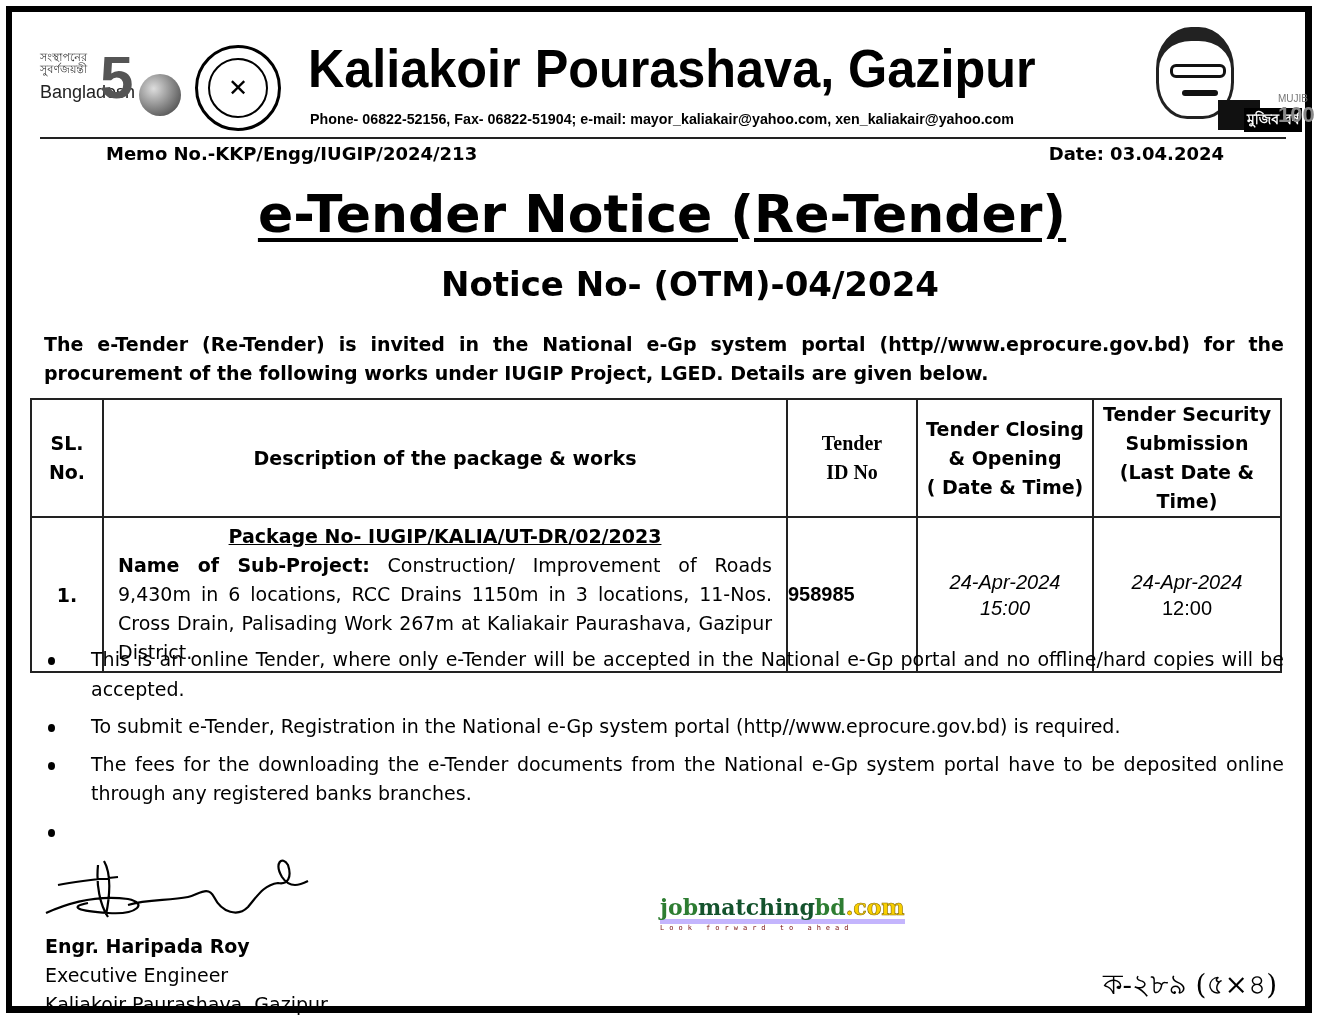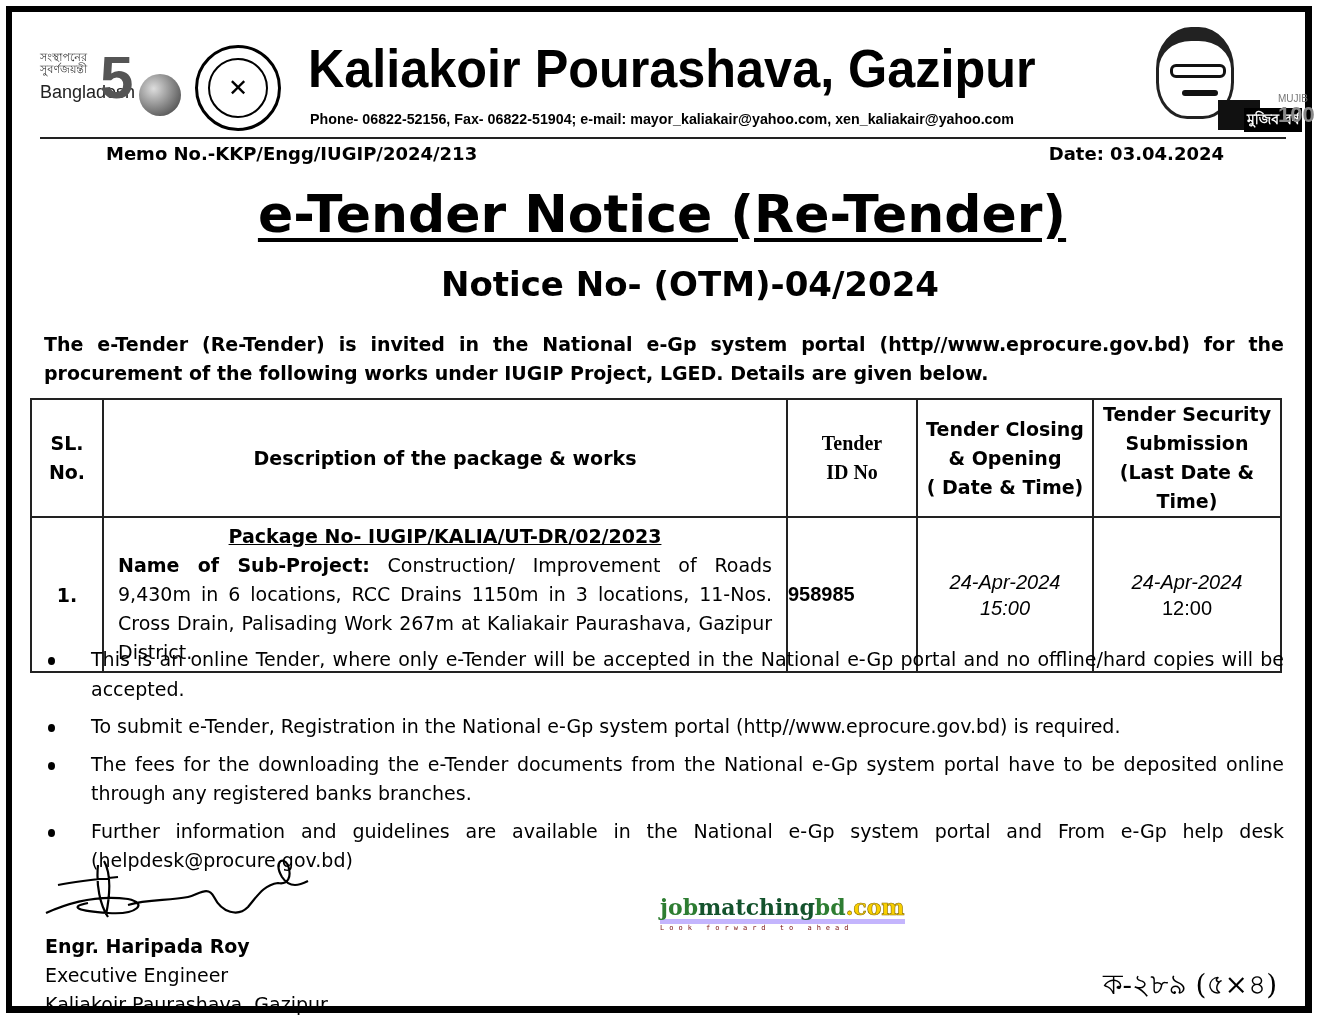--- a/index.html
+++ b/index.html
@@ -148,21 +148,21 @@
       <span>12:00</span>
     </td>
   </tr>
 </tbody>
   </table>
 
 <ul class="bullets">
   <li><span class="dot"></span><span>This is an online Tender, where only e-Tender will be accepted in the National e-Gp portal and no offline/hard copies will be accepted.</span></li>
   <li><span class="dot"></span><span>To submit e-Tender, Registration in the National e-Gp system portal (http//www.eprocure.gov.bd) is required.</span></li>
   <li><span class="dot"></span><span>The fees for the downloading the e-Tender documents from the National e-Gp system portal have to be deposited online through any registered banks branches.</span></li>
-  <li><span class="dot"></span><span>Further information and guidelines are available in the National e-Gp system portal and From e-Gp help desk (helpdesk@procure.gov.bd)</span></li>
+  <li><span class="dot"></span></li>
 </ul>
 
 <svg class="abs sig" viewBox="0 0 275 70" fill="none" stroke="#000" stroke-width="2.2">
   <path d="M20 30 C40 26 60 24 80 22 M8 58 C30 48 60 40 90 44 C110 48 100 60 70 58 C40 56 30 52 50 48 M60 10 C58 30 62 50 70 62 M66 6 C74 20 72 40 68 60 M90 50 C110 44 130 46 150 42 C160 40 170 30 176 42 C184 58 200 62 210 52 C220 40 226 30 240 28 C250 30 254 22 250 10 C244 0 236 8 244 22 C252 34 262 30 270 26"></path>
 </svg>
 <div class="abs signer">
   <div class="n">Engr. Haripada Roy</div>
   <div>Executive Engineer</div>
   <div>Kaliakoir Paurashava, Gazipur.</div>
 </div>

